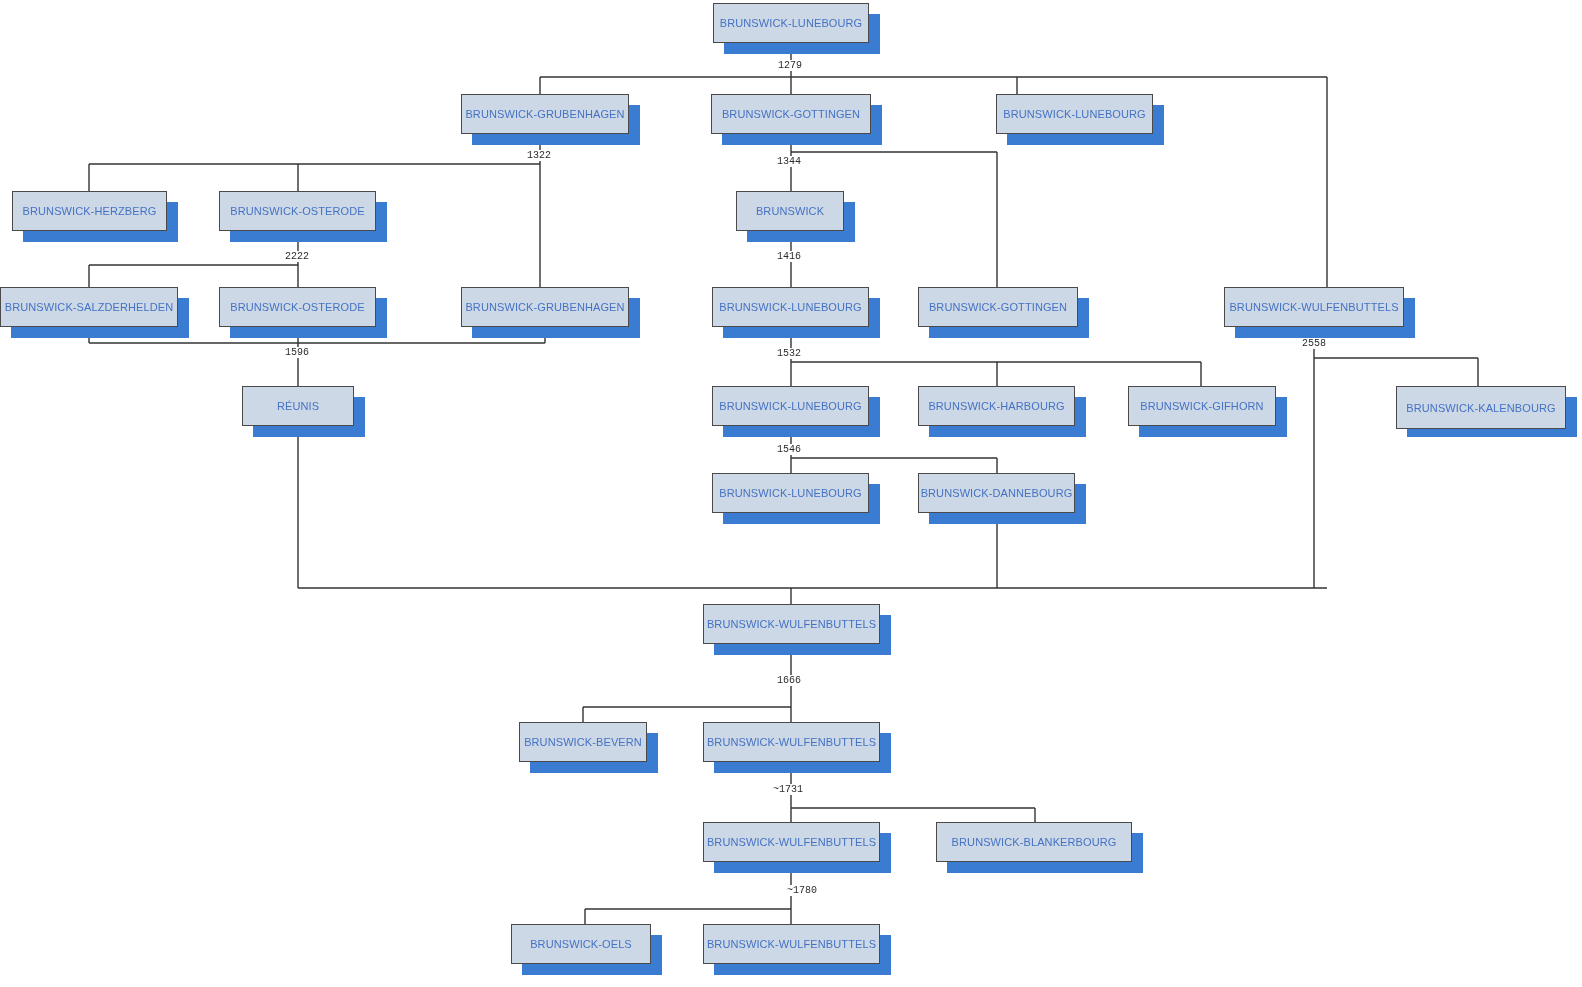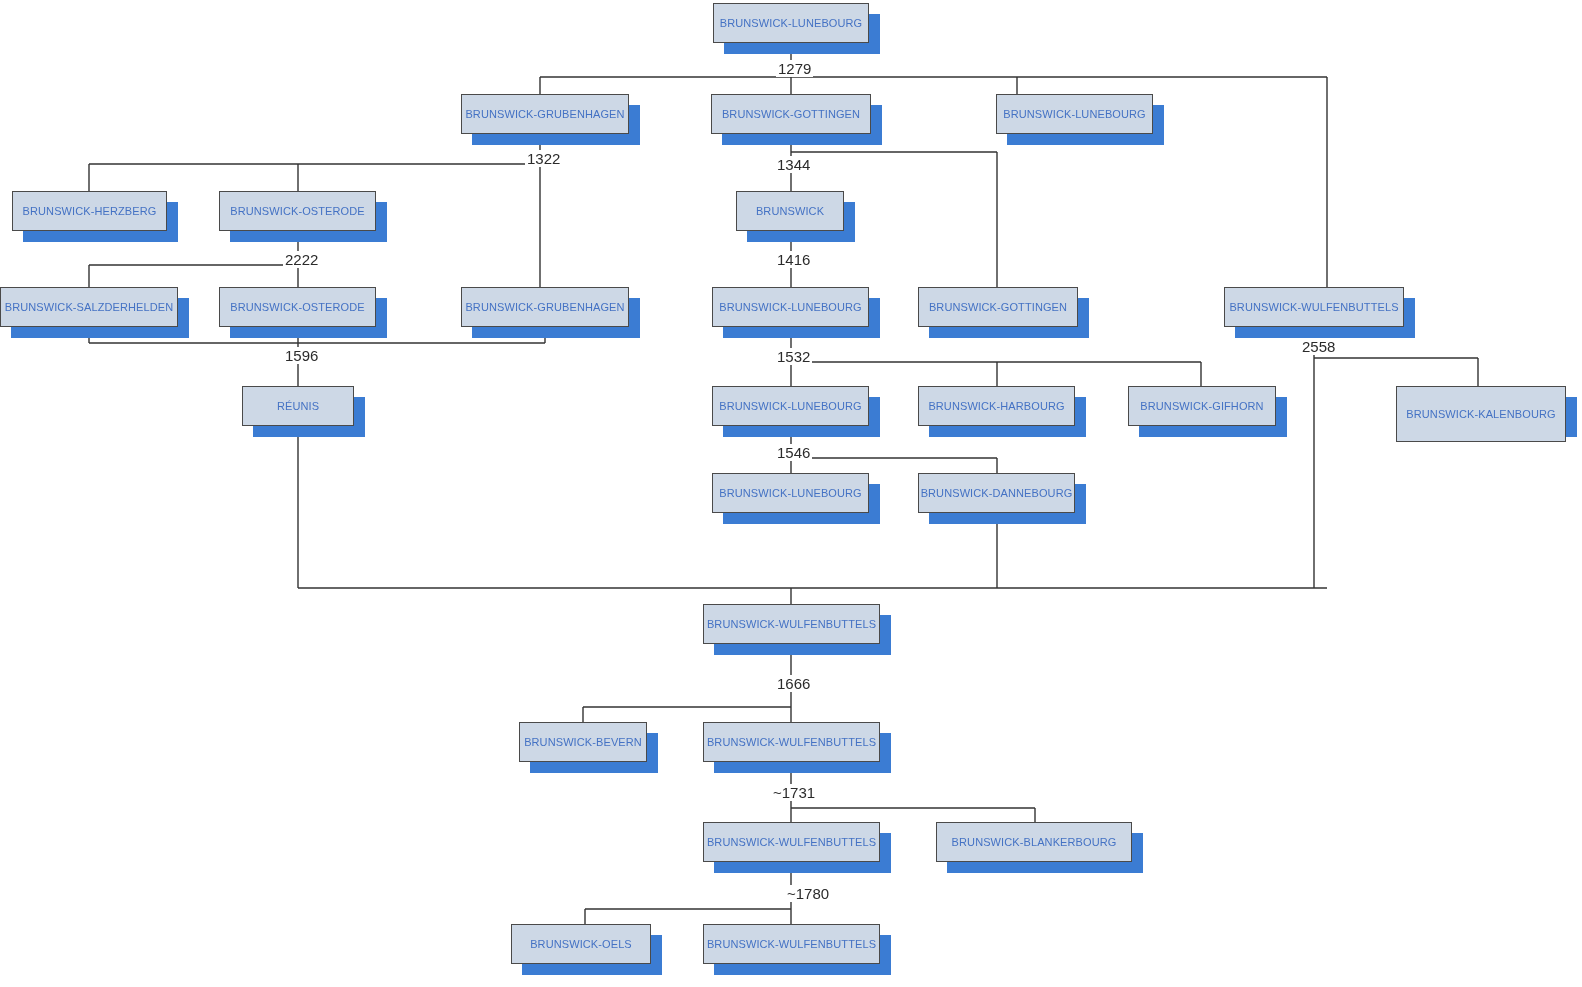--- a/index.html
+++ b/index.html
@@ -41,22 +41,22 @@
     user-select: none;
   }
   .node-shadow {
     position: absolute;
     background: #3b7cd3;
     z-index: 2;
   }
   .edge-label {
     position: absolute;
     color: #2b2b2b;
-    font-size: 15px;
-    font-family: Liberation Sans, sans-serif;
+    font-size: 10px;
+    font-family: Liberation Mono, monospace;
     background: #ffffff;
     padding: 0 2px;
     white-space: nowrap;
     z-index: 6;
     user-select: none;
   }
 </style>
 </head>
 <body>
 
@@ -191,21 +191,21 @@
       </div>
       <div class="node" style="left: 712px; top: 386px; width: 157px; height: 40px;">
         <span class="node-label">BRUNSWICK-LUNEBOURG</span>
       </div>
       <div class="node" style="left: 918px; top: 386px; width: 157px; height: 40px;">
         <span class="node-label">BRUNSWICK-HARBOURG</span>
       </div>
       <div class="node" style="left: 1128px; top: 386px; width: 148px; height: 40px;">
         <span class="node-label">BRUNSWICK-GIFHORN</span>
       </div>
-      <div class="node" style="left: 1396px; top: 386px; width: 170px; height: 56px;">
+      <div class="node" style="left: 1396px; top: 386px; width: 170px; height: 43px;">
         <span class="node-label">BRUNSWICK-KALENBOURG</span>
       </div>
       <div class="node" style="left: 712px; top: 473px; width: 157px; height: 40px;">
         <span class="node-label">BRUNSWICK-LUNEBOURG</span>
       </div>
       <div class="node" style="left: 918px; top: 473px; width: 157px; height: 40px;">
         <span class="node-label">BRUNSWICK-DANNEBOURG</span>
       </div>
       <div class="node" style="left: 703px; top: 604px; width: 177px; height: 40px;">
         <span class="node-label">BRUNSWICK-WULFENBUTTELS</span>

